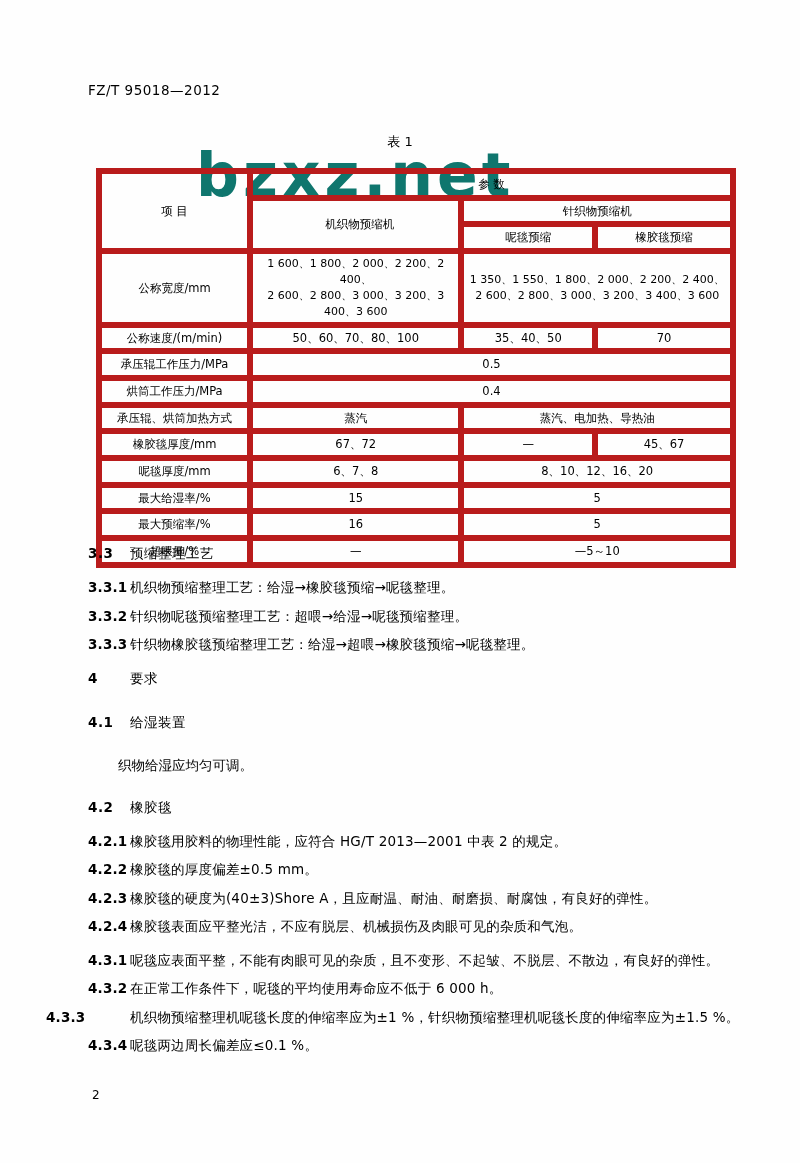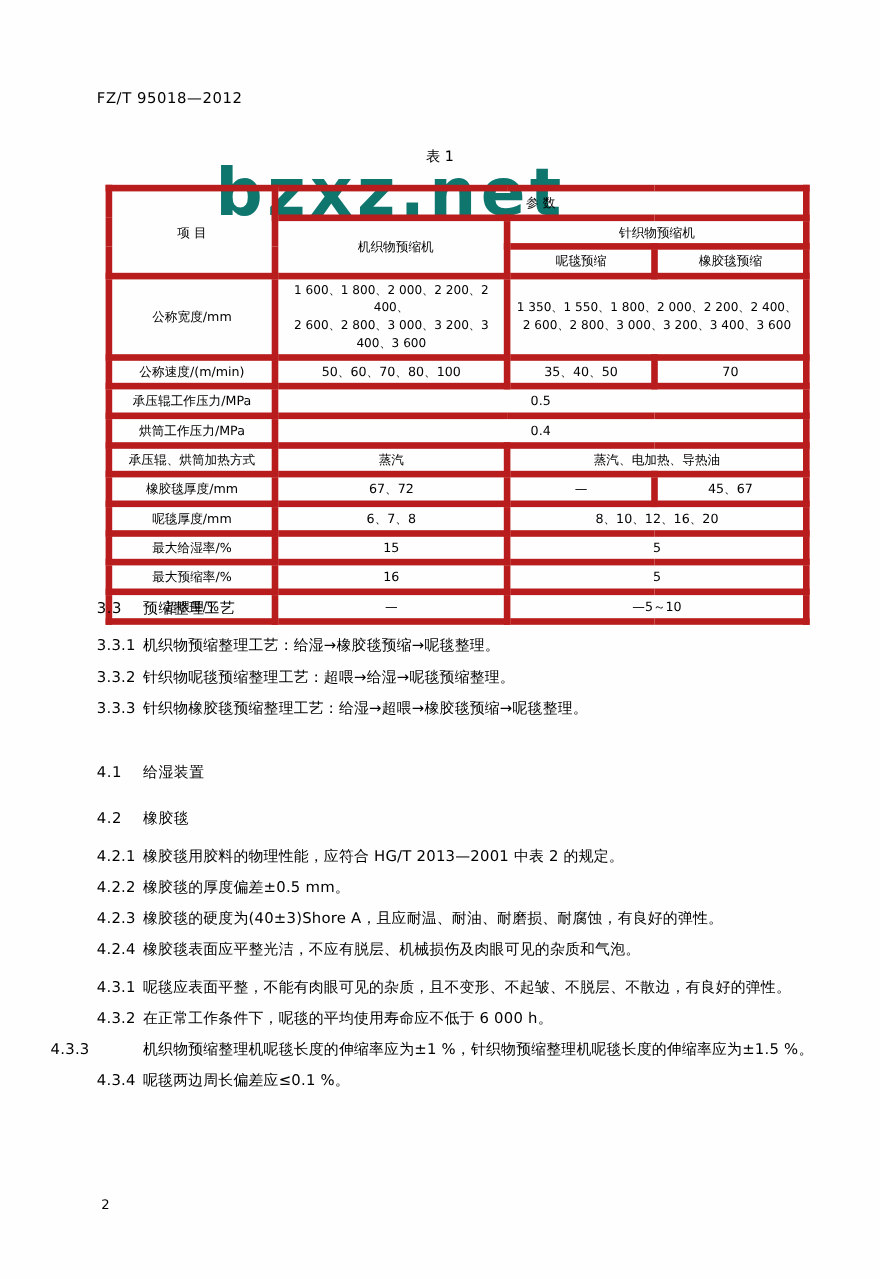--- a/index.html
+++ b/index.html
@@ -91,20 +91,21 @@
     line-height: 1.5;
   }
   .sec-head {
     font-size: 13.5px;
     margin: 0;
     letter-spacing: 0.5px;
   }
   .sec-num {
     display: inline-block;
     min-width: 42px;
+    font-weight: bold;
   }
   .para {
     margin: 0;
     font-size: 13.5px;
     letter-spacing: 0.2px;
   }
   .para .sec-num {
     display: inline-block;
     min-width: 42px;
     vertical-align: top;
@@ -233,23 +234,27 @@
       </p>
       <p class="para blk-sm">
         <span class="sec-num">3.3.2</span><span>针织物呢毯预缩整理工艺：超喂→给湿→呢毯预缩整理。</span>
       </p>
       <p class="para blk-sm">
         <span class="sec-num">3.3.3</span><span>针织物橡胶毯预缩整理工艺：给湿→超喂→橡胶毯预缩→呢毯整理。</span>
       </p>
     </div>
 
     <div class="body-text" style="top: 668px;">
+      <p class="sec-head">
+        <span class="sec-num">4</span><span>要求</span>
+      </p>
       <p class="sec-head" style="margin-top:24px;">
         <span class="sec-num">4.1</span><span>给湿装置</span>
       </p>
+      <p class="para-indent" style="margin-top:22px;">织物给湿应均匀可调。</p>
       <p class="sec-head" style="margin-top:22px;">
         <span class="sec-num">4.2</span><span>橡胶毯</span>
       </p>
       <p class="para blk">
         <span class="sec-num">4.2.1</span><span>橡胶毯用胶料的物理性能，应符合 HG/T 2013—2001 中表 2 的规定。</span>
       </p>
       <p class="para blk-sm">
         <span class="sec-num">4.2.2</span><span>橡胶毯的厚度偏差±0.5 mm。</span>
       </p>
       <p class="para blk-sm">

